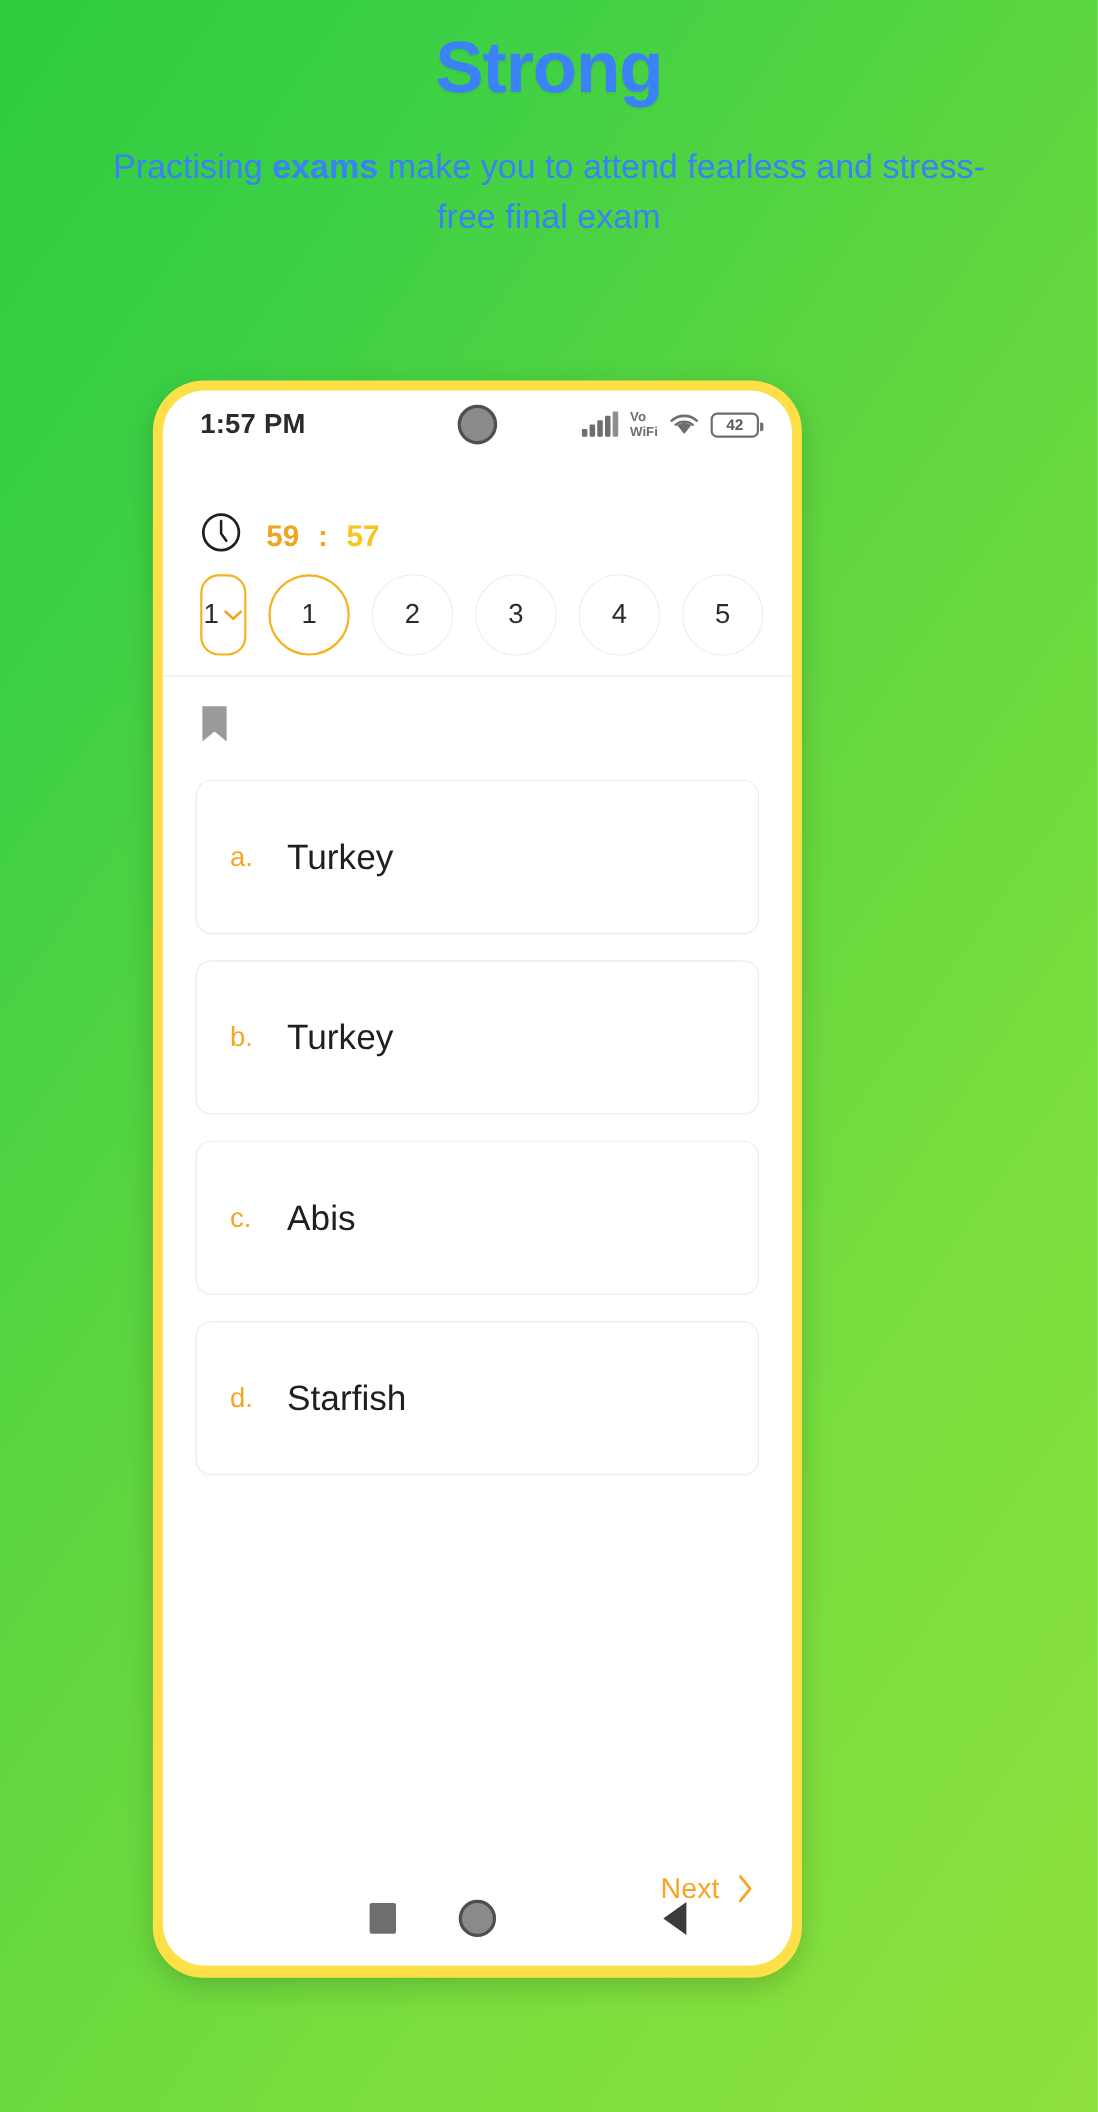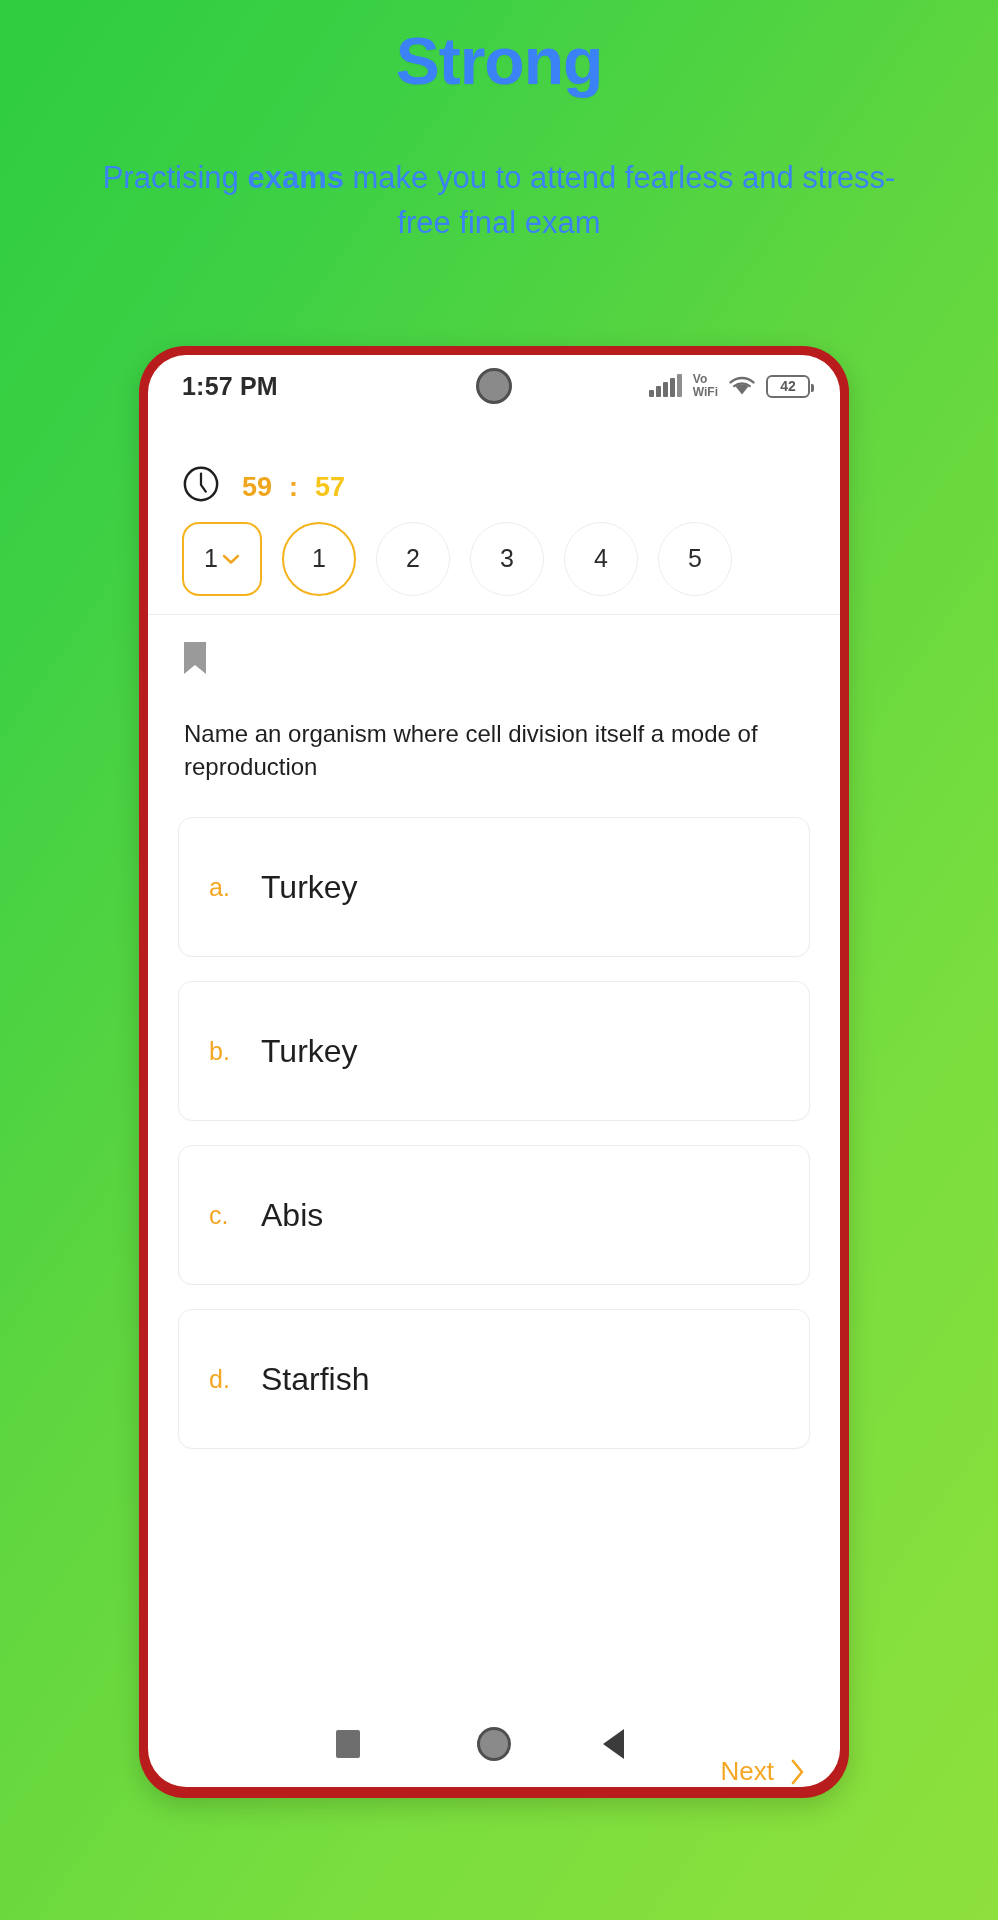--- a/index.html
+++ b/index.html
@@ -21,36 +21,36 @@
     color:#3b82f6;
   }
   .promo-title {
     font-size:66px;
     font-weight:bold;
     letter-spacing:-1px;
     line-height:1.15;
     text-shadow:0 1px 2px rgba(0,0,0,0.06);
   }
   .promo-sub {
-    margin:56px auto 0 auto;
+    margin:30px auto 0 auto;
     width:800px;
     font-size:31px;
     line-height:1.45;
     font-weight:400;
   }
   .promo-sub b { font-weight:bold; }
 
   
   .phone {
     position:absolute;
     left:139px;
     top:346px;
-    width:710px;
+    width:590px;
     height:1452px;
-    background:#b91c1c;
+    background:#fde047;
     border-radius:46px;
     padding:9px 9px 11px 9px;
     box-shadow:0 8px 26px rgba(0,0,0,0.17);
   }
   .screen {
     width:100%;
     height:100%;
     background:#ffffff;
     border-radius:38px;
     overflow:hidden;
@@ -207,21 +207,21 @@
     font-size:25px;
     width:52px;
     flex:0 0 52px;
   }
   .opt-text { font-size:32px; color:#1f1f1f; }
 
   
   .navbar {
     flex:0 0 86px;
     display:flex;
-    align-items:flex-end;
+    align-items:flex-start;
     padding:0 22px 0 0;
     position:relative;
   }
   .nav-recents {
     position:absolute; left:188px; top:50%;
     transform:translateY(-50%);
     width:24px; height:28px; background:#6e6e6e; border-radius:2px;
     cursor:pointer;
   }
   .nav-home {
@@ -311,21 +311,20 @@
       <div class="pill">3</div>
       <div class="pill">4</div>
       <div class="pill">5</div>
     </div>
 
     <div class="qbody">
       <svg class="bookmark-ico" viewBox="0 0 26 34">
         <path d="M2 1 H24 V33 L13 24 L2 33 Z" fill="#9a9a9a"></path>
       </svg>
 
-      <div class="qtext">Name an organism where cell division itself a mode of reproduction</div>
 
       <div class="options">
         <div class="option">
           <span class="opt-letter">a.</span>
           <span class="opt-text">Turkey</span>
         </div>
         <div class="option">
           <span class="opt-letter">b.</span>
           <span class="opt-text">Turkey</span>
         </div>

